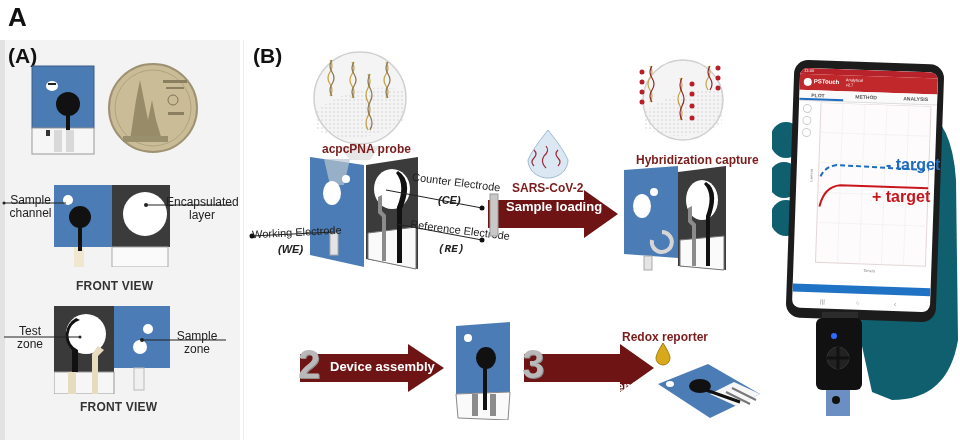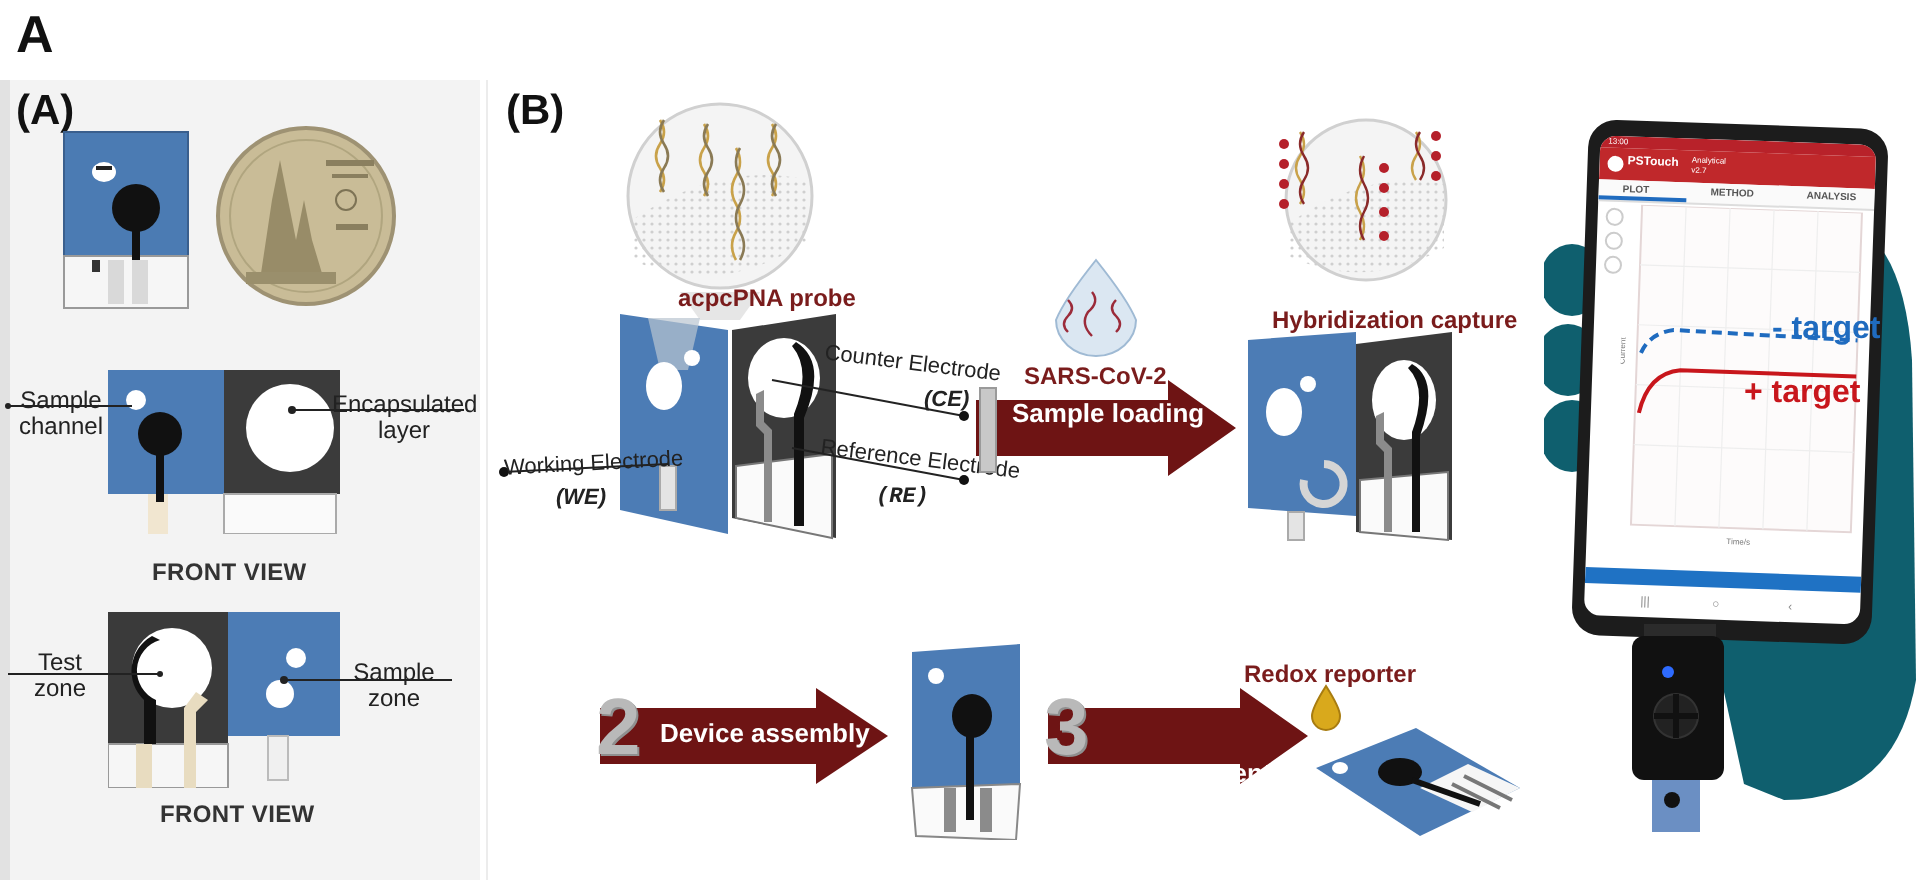--- a/index.html
+++ b/index.html
@@ -122,21 +122,21 @@
     <path d="M32 10 q-4 6 0 12 q4 6 0 12 q-4 6 0 12" stroke="#8a7a55"></path>
     <path d="M52 12 q4 6 0 12 q-4 6 0 12 q4 6 0 12"></path>
     <path d="M54 12 q-4 6 0 12 q4 6 0 12 q-4 6 0 12" stroke="#8a7a55"></path>
     <path d="M68 24 q4 7 0 14 q-4 7 0 14 q4 7 0 14 q-4 7 0 14"></path>
     <path d="M70 24 q-4 7 0 14 q4 7 0 14 q-4 7 0 14 q4 7 0 14" stroke="#8a7a55"></path>
     <path d="M86 12 q4 6 0 12 q-4 6 0 12 q4 6 0 12"></path>
     <path d="M88 12 q-4 6 0 12 q4 6 0 12 q-4 6 0 12" stroke="#8a7a55"></path>
   </g>
   <polygon points="40,96 80,96 70,110 50,110" fill="#dcdcdc" opacity="0.7"></polygon>
 </svg>
-<div class="abs maroon-text" style="left:339px;top:142px;">acpcPNA probe</div>
+<div class="abs maroon-text" style="left:322px;top:142px;">acpcPNA probe</div>
 
 <svg class="abs" style="left:300px;top:155px;" width="180" height="115">
   <polygon points="10,2 64,10 64,112 10,100" fill="#4c7cb5"></polygon>
   <polygon points="24,4 50,4 44,30 30,30" fill="#b9c4d0" opacity="0.7"></polygon>
   <ellipse cx="32" cy="38" rx="9" ry="12" fill="#fff"></ellipse>
   <circle cx="46" cy="24" r="4" fill="#fff"></circle>
   <rect x="30" y="78" width="8" height="22" fill="#e4e4e4" stroke="#aaa"></rect>
   <polygon points="66,10 118,2 118,114 66,104" fill="#3b3b3b"></polygon>
   <polygon points="68,78 116,72 116,114 68,104" fill="#fafafa" stroke="#777"></polygon>
   <ellipse cx="92" cy="34" rx="18" ry="20" fill="#fff"></ellipse>
@@ -145,21 +145,21 @@
 </svg>
 <svg class="abs" style="left:246px;top:170px;" width="250" height="100">
   <line x1="140" y1="20" x2="236" y2="38" stroke="#222" stroke-width="1"></line>
   <circle cx="236" cy="38" r="2.5" fill="#111"></circle>
   <line x1="6" y1="66" x2="88" y2="62" stroke="#222" stroke-width="1"></line>
   <circle cx="6" cy="66" r="2.5" fill="#111"></circle>
   <line x1="150" y1="54" x2="236" y2="70" stroke="#222" stroke-width="1"></line>
   <circle cx="236" cy="70" r="2.5" fill="#111"></circle>
 </svg>
 <div class="abs elec-lbl" style="left:412px;top:176px;transform:rotate(7deg);">Counter Electrode</div>
-<div class="abs elec-abbr" style="left:438px;top:194px;margin-left:24px;">(CE)</div>
+<div class="abs elec-abbr" style="left:438px;top:194px;">(CE)</div>
 <div class="abs elec-lbl" style="left:252px;top:226px;transform:rotate(-3deg);">Working Electrode</div>
 <div class="abs elec-abbr" style="left:278px;top:243px;">(WE)</div>
 <div class="abs elec-lbl" style="left:410px;top:224px;transform:rotate(7deg);">Reference Electrode</div>
 <div class="abs elec-abbr" style="left:438px;top:243px;font-family:Liberation Mono, monospace;">(RE)</div>
 
 <svg class="abs" style="left:518px;top:128px;" width="60" height="52">
   <path d="M30 2 Q46 22 50 32 A20 18 0 1 1 10 32 Q14 22 30 2 Z" fill="#dbe7f2" stroke="#9fbad4"></path>
   <g stroke="#9b2b3a" stroke-width="1.2" fill="none">
     <path d="M16 22 q4 4 0 8 q-4 4 0 8"></path>
     <path d="M28 18 q4 5 -2 10 q-4 6 2 12"></path>

